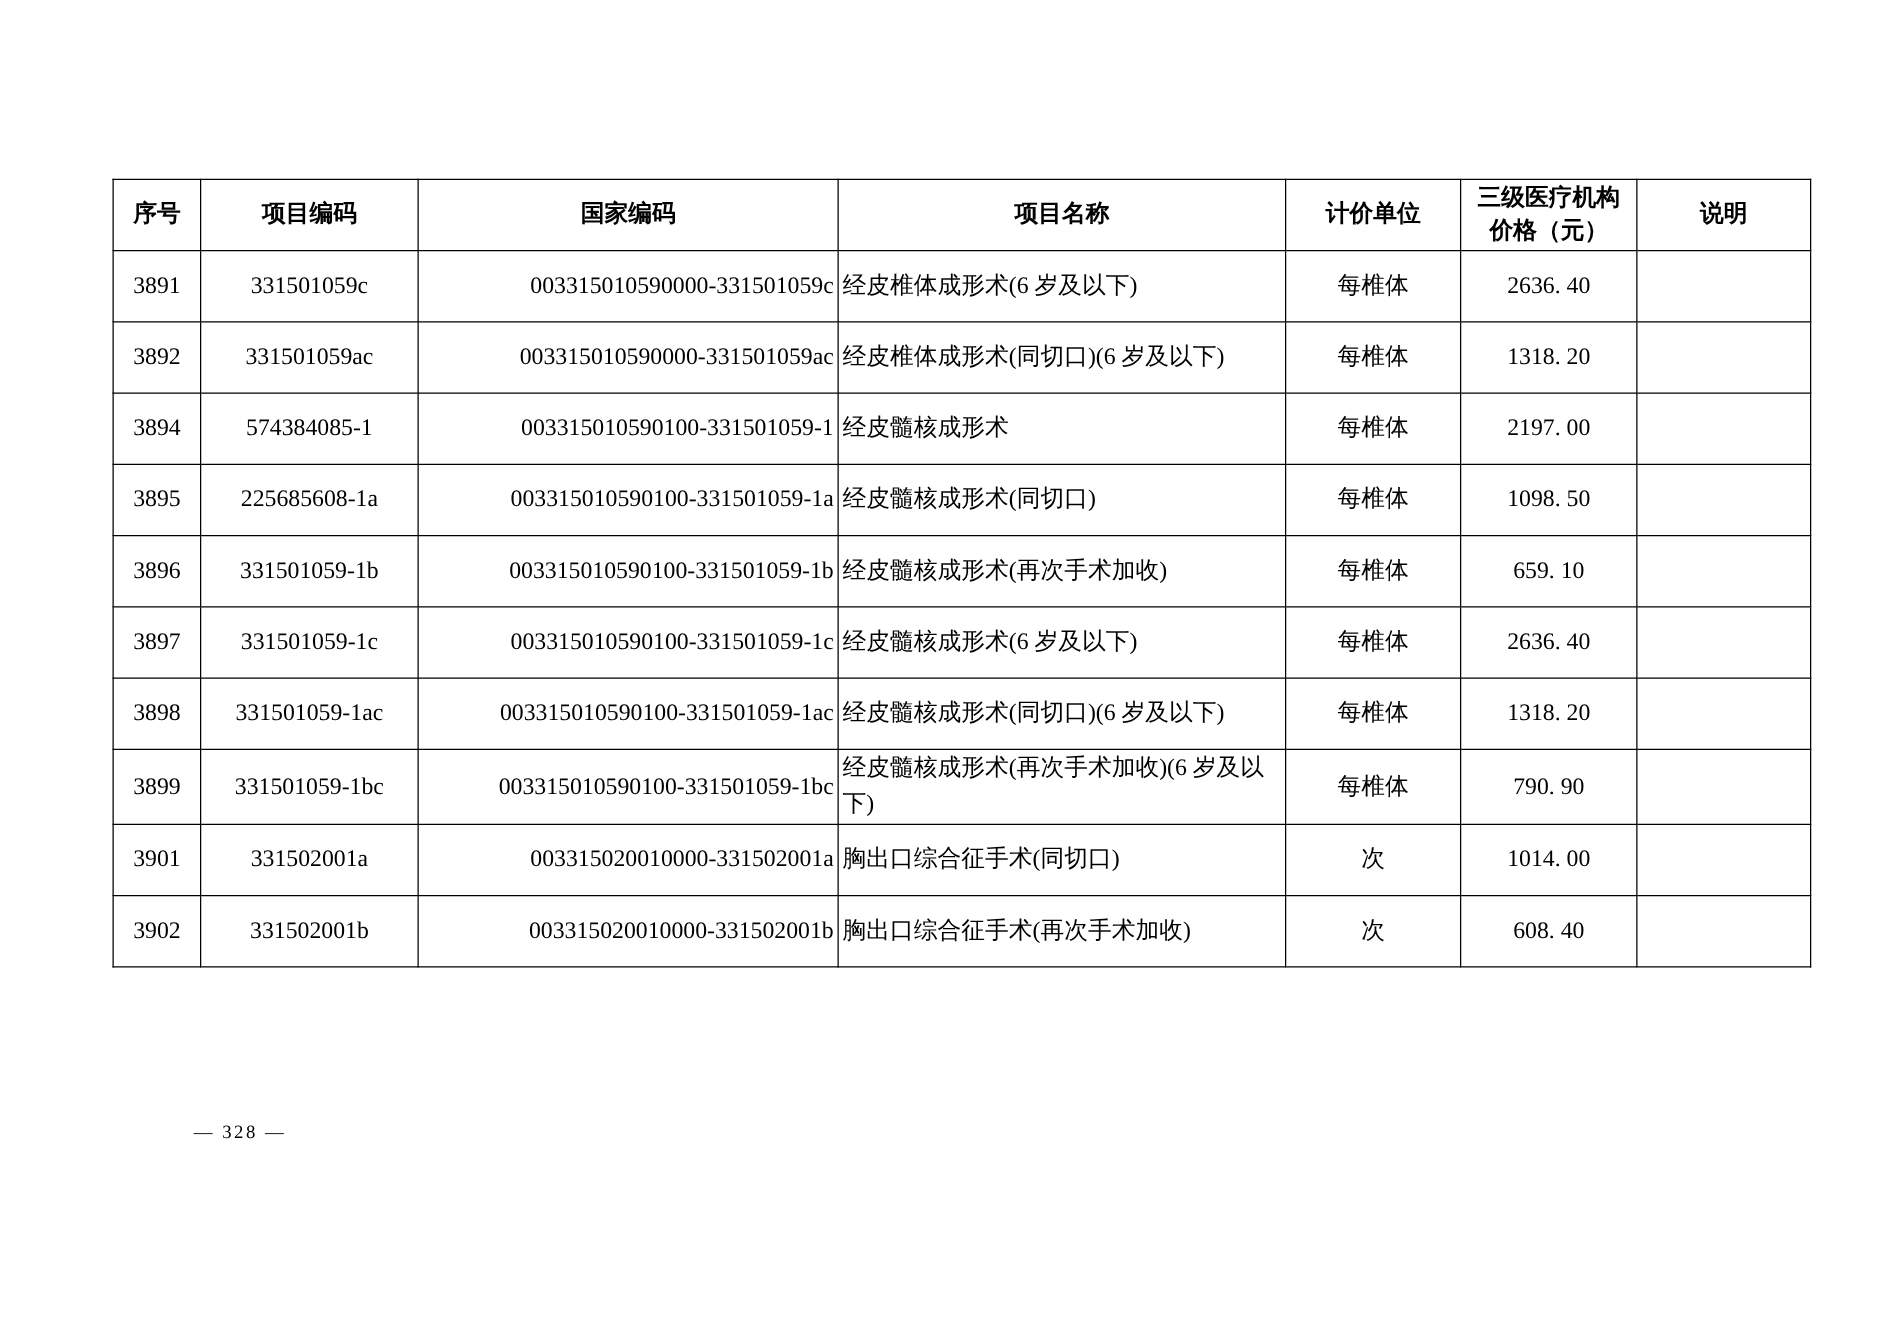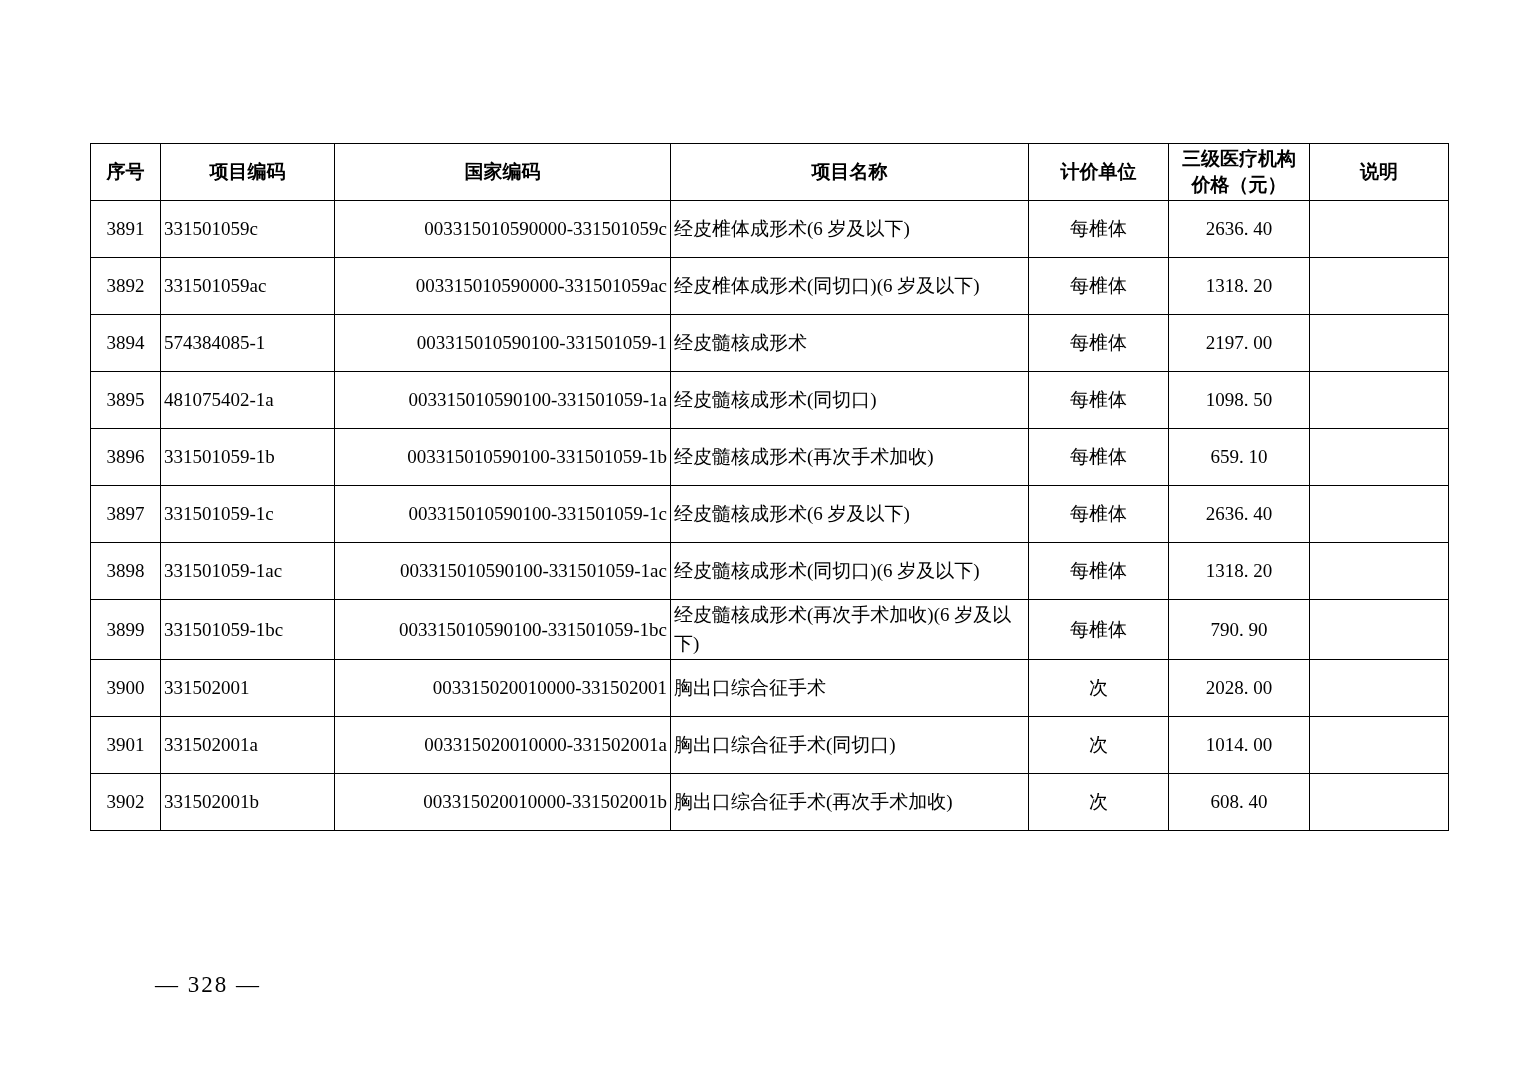--- a/index.html
+++ b/index.html
@@ -45,31 +45,31 @@
     line-height: 1.35;
     padding: 0 2px;
   }
   table.pricing td {
     height: 56px;
     font-size: 19px;
     line-height: 1.55;
     padding: 0 3px;
   }
   td.c-index   { text-align: center; font-family: Liberation Serif, serif; }
-  td.c-code    { text-align: left; padding-left: 4px; }
+  td.c-code    { text-align: center; padding-left: 4px; }
   td.c-ncode   { text-align: right; padding-left: 4px; }
   td.c-name    { text-align: left; padding-left: 5px; font-family: Liberation Serif, serif; }
   td.c-unit    { text-align: center; }
   td.c-price   { text-align: center; }
   td.c-note    { text-align: center; }
   .page-number {
     position: absolute;
     left: 155px;
-    top: 972px;
-    font-size: 23px;
+    top: 898px;
+    font-size: 15px;
     font-family: "Liberation Serif", "DejaVu Serif", serif;
     letter-spacing: 2px;
     white-space: nowrap;
   }
 </style>
 </head>
 <body>
 
 <div class="page">
 
@@ -118,21 +118,21 @@
           <td class="c-index">3894</td>
           <td class="c-code">574384085-1</td>
           <td class="c-ncode">003315010590100-331501059-1</td>
           <td class="c-name">经皮髓核成形术</td>
           <td class="c-unit">每椎体</td>
           <td class="c-price">2197. 00</td>
           <td class="c-note"></td>
         </tr>
         <tr>
           <td class="c-index">3895</td>
-          <td class="c-code">481075402-1a</td>
+          <td class="c-code">225685608-1a</td>
           <td class="c-ncode">003315010590100-331501059-1a</td>
           <td class="c-name">经皮髓核成形术(同切口)</td>
           <td class="c-unit">每椎体</td>
           <td class="c-price">1098. 50</td>
           <td class="c-note"></td>
         </tr>
         <tr>
           <td class="c-index">3896</td>
           <td class="c-code">331501059-1b</td>
           <td class="c-ncode">003315010590100-331501059-1b</td>
@@ -162,29 +162,20 @@
         <tr>
           <td class="c-index">3899</td>
           <td class="c-code">331501059-1bc</td>
           <td class="c-ncode">003315010590100-331501059-1bc</td>
           <td class="c-name">经皮髓核成形术(再次手术加收)(6 岁及以下)</td>
           <td class="c-unit">每椎体</td>
           <td class="c-price">790. 90</td>
           <td class="c-note"></td>
         </tr>
         <tr>
-          <td class="c-index">3900</td>
-          <td class="c-code">331502001</td>
-          <td class="c-ncode">003315020010000-331502001</td>
-          <td class="c-name">胸出口综合征手术</td>
-          <td class="c-unit">次</td>
-          <td class="c-price">2028. 00</td>
-          <td class="c-note"></td>
-        </tr>
-        <tr>
           <td class="c-index">3901</td>
           <td class="c-code">331502001a</td>
           <td class="c-ncode">003315020010000-331502001a</td>
           <td class="c-name">胸出口综合征手术(同切口)</td>
           <td class="c-unit">次</td>
           <td class="c-price">1014. 00</td>
           <td class="c-note"></td>
         </tr>
         <tr>
           <td class="c-index">3902</td>

